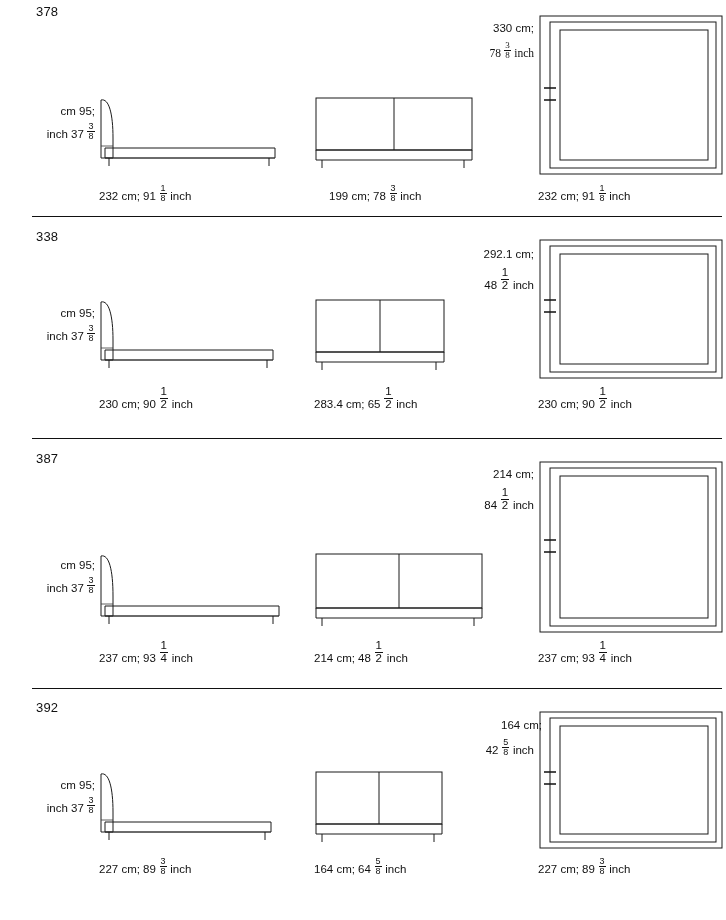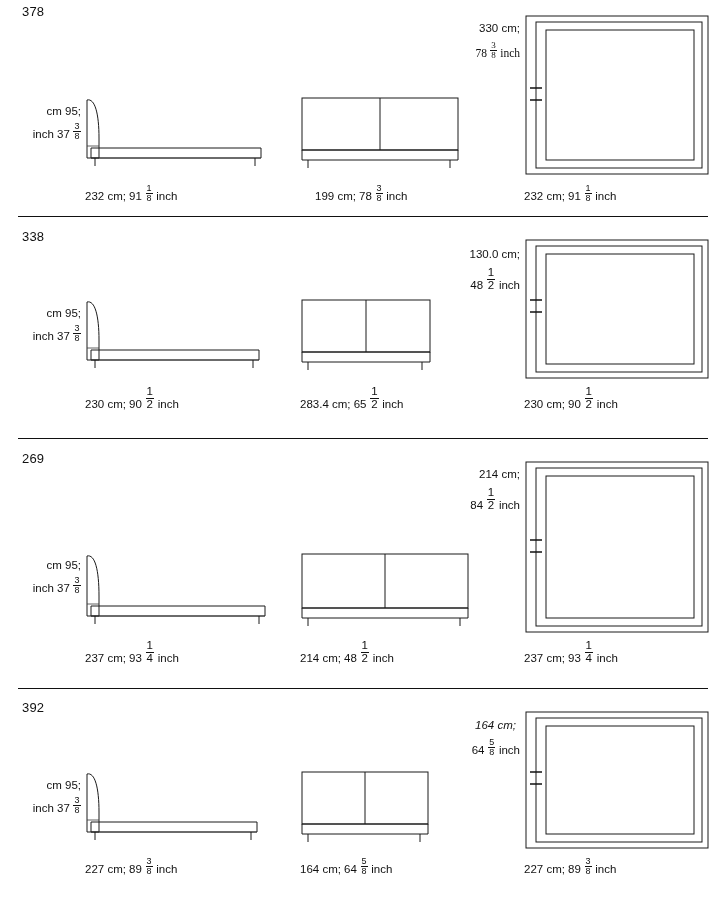--- a/index.html
+++ b/index.html
@@ -12,20 +12,21 @@
     height: 920px;
     font-family: "Liberation Sans", sans-serif;
     color: #1a1a1a;
     position: relative;
     overflow: hidden;
   }
   .sheet {
     position: relative;
     width: 678px;
     height: 920px;
+    margin-left: 14px;
   }
   .block {
     position: relative;
     width: 726px;
   }
   .rule {
     position: absolute;
     left: 18px;
     width: 690px;
     height: 1px;
@@ -150,29 +151,29 @@
     <div class="cap" style="left:300px; top:386px;"><span>283.4 cm; 65 </span><span class="frac slash"><span class="n">1</span><span class="d">2</span></span><span> inch</span></div>
 
     <div class="view" style="left:524px; top:238px;">
       <svg width="186" height="142" viewBox="0 0 186 142" aria-hidden="true">
         <rect class="ln" x="2" y="2" width="182" height="138"></rect>
         <rect class="ln" x="12" y="8" width="166" height="126"></rect>
         <rect class="ln" x="22" y="16" width="148" height="110"></rect>
         <path class="ln-thick" d="M6 62 L18 62 M6 74 L18 74"></path>
       </svg>
     </div>
-    <div class="cap right" style="left:400px; top:248px; width:120px;">130.0 cm;</div>
+    <div class="cap right" style="left:400px; top:248px; width:120px;">292.1 cm;</div>
     <div class="cap right" style="left:400px; top:267px; width:120px;"><span>48 </span><span class="frac slash"><span class="n">1</span><span class="d">2</span></span><span> inch</span></div>
     <div class="cap" style="left:524px; top:386px;"><span>230 cm; 90 </span><span class="frac slash"><span class="n">1</span><span class="d">2</span></span><span> inch</span></div>
 
     <div class="rule" style="top:438px;"></div>
   </div>
 
   <div class="block">
-    <div class="code" style="top:451px;">269</div>
+    <div class="code" style="top:451px;">387</div>
 
     <div class="view" style="left:85px; top:548px;">
       <svg width="190" height="82" viewBox="0 0 190 82" aria-hidden="true">
         <path class="ln" d="M2 8 C 10 6, 14 22, 14 48 L14 68 L2 68 Z"></path>
         <path class="ln" d="M14 58 L180 58 L180 68 L6 68 L6 58 Z"></path>
         <path class="ln-thin" d="M6 68 L180 68"></path>
         <path class="ln" d="M10 68 L10 76 M174 68 L174 76"></path>
         <path class="ln-thin" d="M2 56 L14 56"></path>
       </svg>
     </div>
@@ -232,18 +233,18 @@
     <div class="cap" style="left:300px; top:857px;"><span>164 cm; 64 </span><span class="frac"><span class="n">5</span><span class="d">8</span></span><span> inch</span></div>
 
     <div class="view" style="left:524px; top:710px;">
       <svg width="186" height="140" viewBox="0 0 186 140" aria-hidden="true">
         <rect class="ln" x="2" y="2" width="182" height="136"></rect>
         <rect class="ln" x="12" y="8" width="166" height="124"></rect>
         <rect class="ln" x="22" y="16" width="148" height="108"></rect>
         <path class="ln-thick" d="M6 62 L18 62 M6 74 L18 74"></path>
       </svg>
     </div>
-    <div class="cap right" style="left:396px; top:719px; width:120px;font-style:italic;">164 cm;</div>
-    <div class="cap right" style="left:400px; top:738px; width:120px;"><span>64 </span><span class="frac"><span class="n">5</span><span class="d">8</span></span><span> inch</span></div>
+    <div class="cap right" style="left:408px; top:719px; width:120px;">164 cm;</div>
+    <div class="cap right" style="left:400px; top:738px; width:120px;"><span>42 </span><span class="frac"><span class="n">5</span><span class="d">8</span></span><span> inch</span></div>
     <div class="cap" style="left:524px; top:857px;"><span>227 cm; 89 </span><span class="frac"><span class="n">3</span><span class="d">8</span></span><span> inch</span></div>
   </div>
 
 </div>
 
 </body></html>

